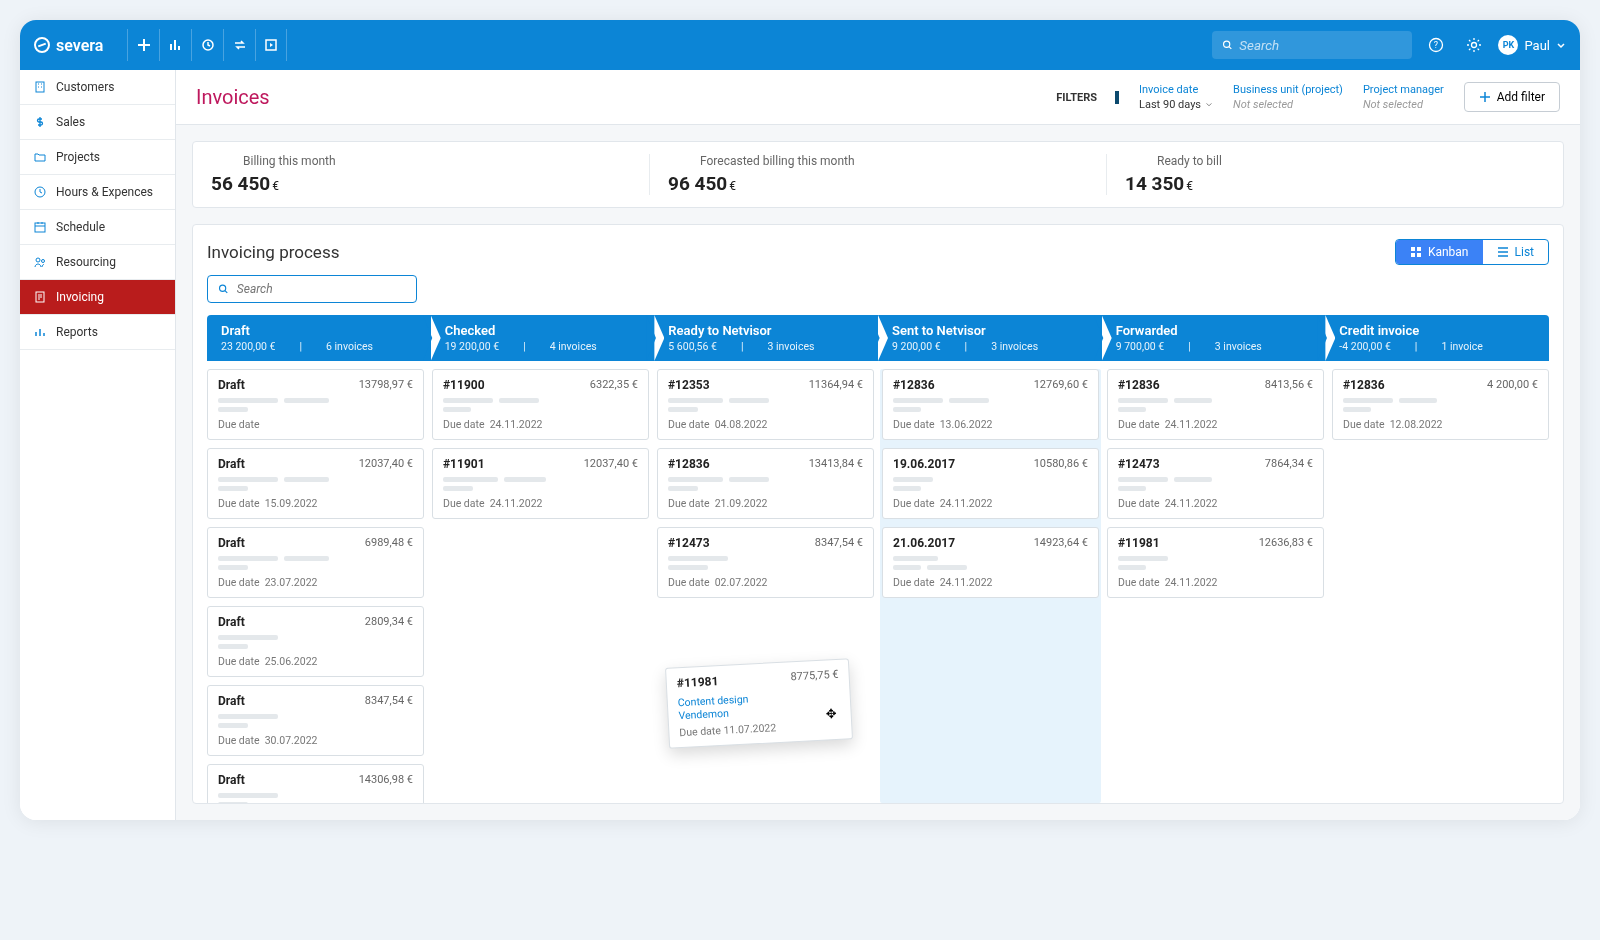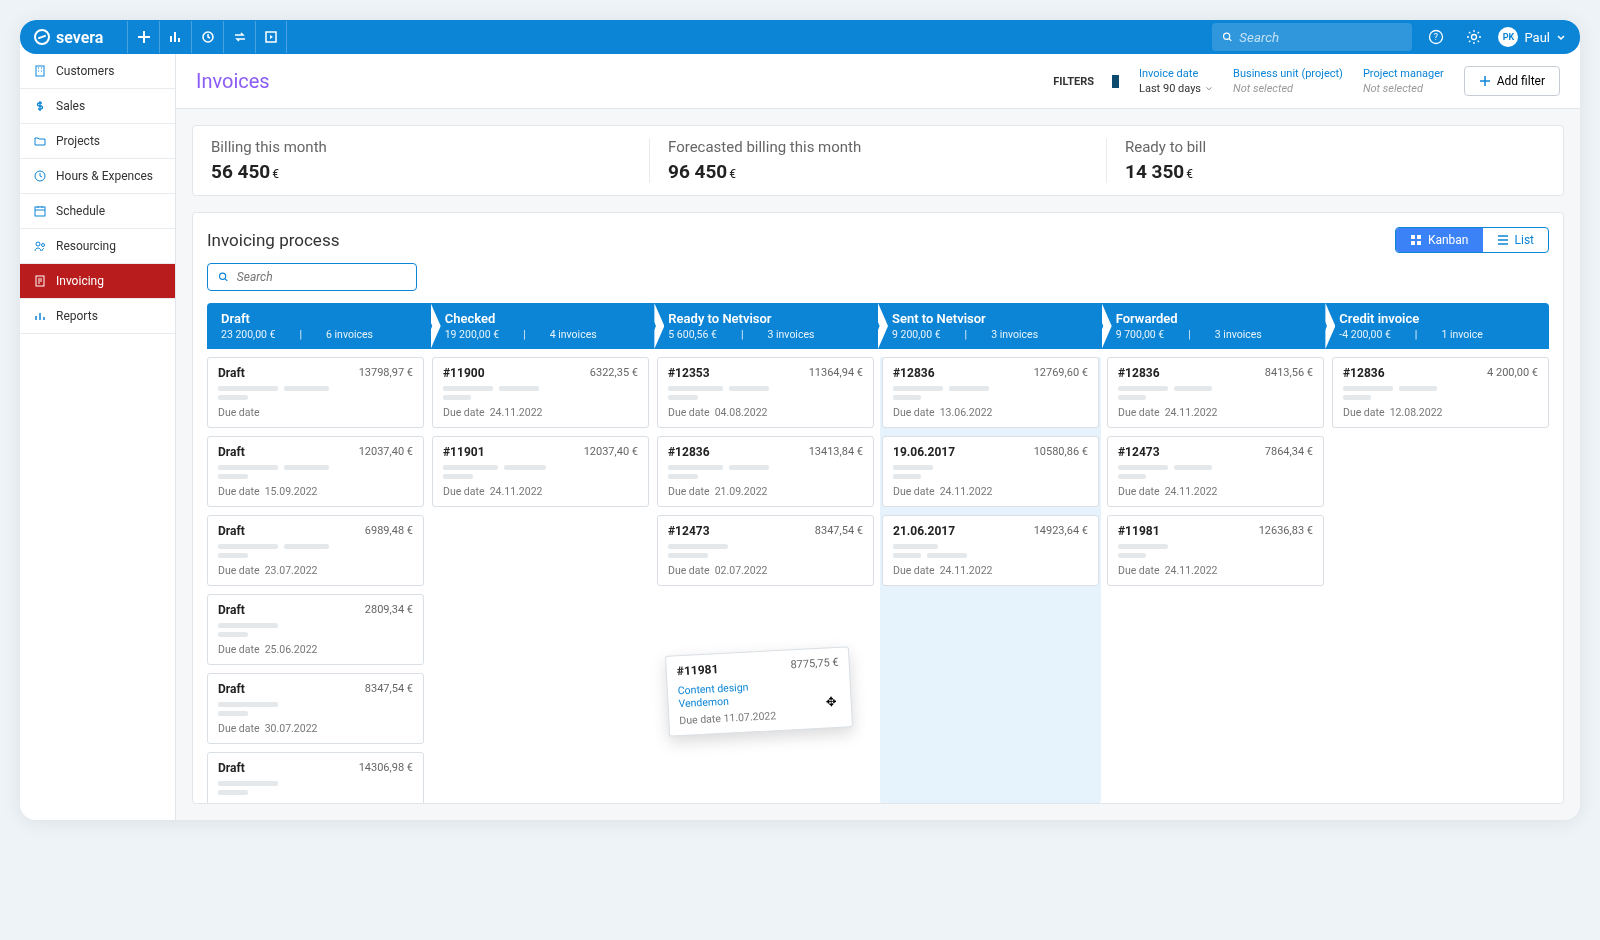--- a/index.html
+++ b/index.html
@@ -1,50 +1,50 @@
 <!DOCTYPE html>
 <html><head>
 <meta charset="utf-8">
 <style>
 * { box-sizing: border-box; margin: 0; padding: 0; font-family: -apple-system, BlinkMacSystemFont, "Segoe UI", Roboto, sans-serif; }
 body { background: #eef3f8; padding: 20px; }
 .app-frame { background: #fff; border-radius: 16px; overflow: hidden; box-shadow: 0 2px 20px rgba(0,0,0,0.08); height: 800px; display: flex; flex-direction: column; }
-.topbar { background: #0c85d6; height: 34px; display: flex; align-items: center; padding: 16px 14px; color: #fff; border-radius: 16px; }
+.topbar { background: #0c85d6; height: 50px; display: flex; align-items: center; padding: 16px 14px; color: #fff; }
 .brand { display: flex; align-items: center; gap: 6px; font-weight: 600; font-size: 16px; }
 .brand-logo { width: 16px; height: 16px; border: 2px solid #fff; border-radius: 50%; display: inline-block; position: relative; }
 .brand-logo::after { content: ""; position: absolute; width: 8px; height: 2px; background: #fff; top: 5px; left: 2px; transform: rotate(-20deg); }
 .topbar-tools { margin-left: 24px; display: flex; gap: 0; }
 .tool-btn { width: 32px; height: 32px; display: flex; align-items: center; justify-content: center; border-left: 1px solid rgba(255,255,255,.25); cursor: pointer; }
 .tool-btn:last-child { border-right: 1px solid rgba(255,255,255,.25); }
 .topbar-right { margin-left: auto; display: flex; align-items: center; gap: 10px; }
 .search-top { background: rgba(255,255,255,.15); border-radius: 4px; height: 28px; width: 200px; display: flex; align-items: center; padding: 0 10px; gap: 6px; color: rgba(255,255,255,.8); font-size: 12px; }
 .search-top input { background: transparent; border: none; color: #fff; outline: none; font-style: italic; width: 100%; }
 .search-top input::placeholder { color: rgba(255,255,255,.7); }
 .topbar-icon { width: 28px; height: 28px; display: flex; align-items: center; justify-content: center; cursor: pointer; }
 .user-chip { display: flex; align-items: center; gap: 6px; font-size: 13px; }
 .avatar { width: 20px; height: 20px; background: #fff; color: #0c85d6; border-radius: 50%; display: flex; align-items: center; justify-content: center; font-size: 9px; font-weight: 700; }
 .body-row { flex: 1; display: flex; overflow: hidden; }
 .sidebar { width: 156px; border-right: 1px solid #e1e6eb; background: #fff; }
 .nav-item { display: flex; align-items: center; gap: 8px; padding: 0 12px; height: 35px; border-bottom: 1px solid #e8ecef; font-size: 12px; color: #333; cursor: pointer; }
 .nav-item.active { background: #b91c1c; color: #fff; }
 .nav-icon { width: 16px; height: 16px; display: flex; align-items: center; justify-content: center; }
 .main { flex: 1; background: #f5f7f9; display: flex; flex-direction: column; overflow: hidden; }
 .page-header { background: #fff; border-bottom: 1px solid #e1e6eb; padding: 12px 20px; display: flex; align-items: center; }
-.page-title { font-size: 20px; color: #8b5cf6; font-weight: 400; }
+.page-title { font-size: 20px; color: #be185d; font-weight: 400; }
 .filters { margin-left: auto; display: flex; align-items: center; gap: 20px; }
-.filters-label { font-size: 11px; font-weight: 700; color: #333; border-right: 7px solid #0c4a6e; padding-right: 18px; }
+.filters-label { font-size: 11px; font-weight: 700; color: #333; border-right: 4px solid #0c4a6e; padding-right: 18px; }
 .filter-group { display: flex; flex-direction: column; gap: 2px; }
 .filter-label { font-size: 11px; color: #0c85d6; }
 .filter-value { font-size: 11px; color: #333; display: flex; align-items: center; gap: 4px; }
 .filter-value.not-selected { color: #999; font-style: italic; }
 .add-filter-btn { border: 1px solid #c6cdd4; border-radius: 4px; padding: 7px 14px; font-size: 12px; display: flex; align-items: center; gap: 6px; cursor: pointer; background: #fff; }
 .metrics { background: #fff; margin: 16px 16px 0; border: 1px solid #e1e6eb; border-radius: 4px; display: flex; padding: 12px 0; }
 .metric { flex: 1; padding: 0 18px; border-right: 1px solid #e8ecef; }
 .metric:last-child { border-right: none; }
-.metric-label { font-size: 15px; color: #666; margin-bottom: 4px; }
+.metric-label { font-size: 12px; color: #666; margin-bottom: 4px; margin-left: 32px; }
 .metric-value { font-size: 19px; font-weight: 700; color: #222; }
 .metric-value .cur { font-size: 12px; font-weight: 400; margin-left: 2px; }
 .kanban-section { margin: 16px; background: #fff; border: 1px solid #e1e6eb; border-radius: 4px; flex: 1; padding: 14px 14px 0; overflow: hidden; display: flex; flex-direction: column; }
 .kanban-header { display: flex; align-items: center; margin-bottom: 10px; }
 .section-title { font-size: 17px; color: #333; }
 .view-toggle { margin-left: auto; display: flex; border: 1px solid #0c85d6; border-radius: 4px; overflow: hidden; }
 .view-btn { padding: 5px 14px; font-size: 12px; display: flex; align-items: center; gap: 6px; cursor: pointer; color: #0c85d6; }
 .view-btn.active { background: #3b82f6; color: #fff; }
 .kanban-search { border: 1px solid #0c85d6; border-radius: 4px; width: 210px; height: 28px; display: flex; align-items: center; padding: 0 10px; gap: 8px; margin-bottom: 12px; }
 .kanban-search input { border: none; outline: none; font-size: 12px; font-style: italic; width: 100%; }

